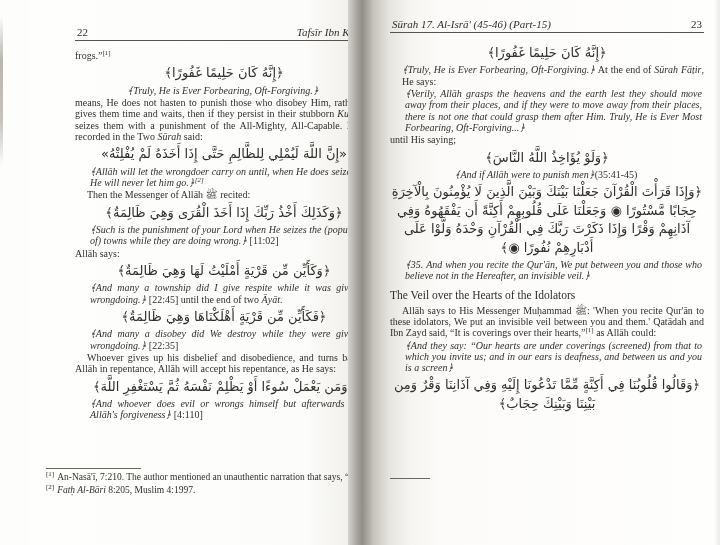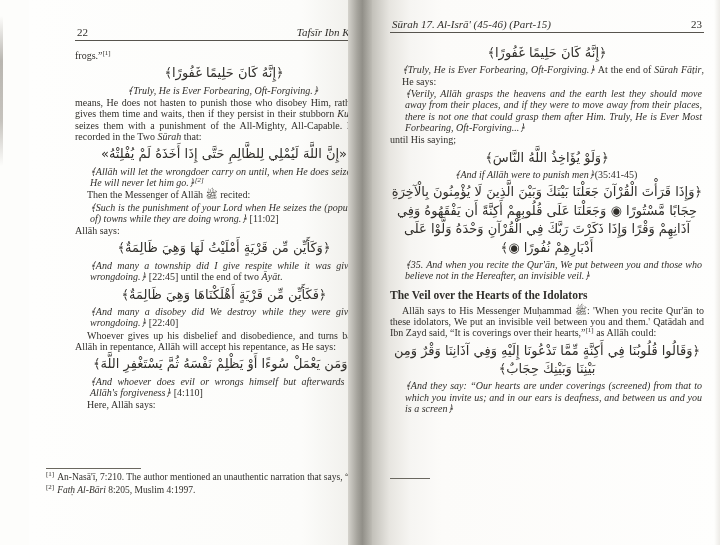--- a/index.html
+++ b/index.html
@@ -22,21 +22,21 @@
   .content{font-size:10px;line-height:1.13;text-align:justify;overflow:hidden;}
   .page-left .content{height:414px;}
   .page-right .content{height:428px;}
   .blk{margin:1px 0;}
   .blk.indent{text-indent:12px;}
   .blk.arabic{direction:rtl;font-family:"DejaVu Sans",sans-serif;font-size:13px;
     line-height:1.42;text-align:center;margin:3px 0 2px 0;text-indent:0;}
   .blk.quote{font-style:italic;margin-left:15px;margin-right:2px;}
   .blk.quote.flush{margin-left:12px;margin-right:0;}
   .blk.center{text-align:center;margin-left:0;}
-  .blk.heading{font-weight:bold;font-size:11.5px;margin:7px 0 3px 0;text-align:left;}
+  .blk.heading{font-weight:normal;font-size:11.5px;margin:7px 0 3px 0;text-align:left;}
   .em{font-style:italic;}
   .rm{font-style:normal;}
   sup{font-size:7px;line-height:0;vertical-align:super;}
   .footnotes{position:absolute;font-size:9.5px;line-height:1.2;text-align:justify;}
   .fn-left{top:468px;left:46px;right:10px;}
   .fn-right{top:478px;left:390px;right:22px;}
   .fn-rule{width:95px;border-top:1.2px solid #6a675f;margin-bottom:3px;}
   .fn-right .fn-rule{width:40px;}
   .fn{padding-left:14px;text-indent:-14px;margin-bottom:2px;}
   .fnm{font-size:7px;margin-right:3px;}
@@ -48,34 +48,34 @@
 
   <div class="page page-left">
     <div class="page-header">
       <span class="pnum">22</span>
       <span class="ptitle">Tafsīr Ibn Kathīr</span>
     </div>
     <div class="content">
         <div class="blk body"><span>frogs.”</span><sup>[1]</sup></div>
         <div class="blk arabic"><span>﴿إِنَّهُ كَانَ حَلِيمًا غَفُورًا﴾</span></div>
         <div class="blk quote center"><span>﴾Truly, He is Ever Forbearing, Oft-Forgiving.﴿</span></div>
-        <div class="blk body"><span>means, He does not hasten to punish those who disobey Him, rather He gives them time and waits, then if they persist in their stubborn </span><span class="em">Kufr</span><span>, He seizes them with a punishment of the All-Mighty, All-Capable. It was recorded in the Two </span><span class="em">Sūrah</span><span> that:</span></div>
+        <div class="blk body"><span>means, He does not hasten to punish those who disobey Him, rather He gives them time and waits, then if they persist in their stubborn </span><span class="em">Kufr</span><span>, He seizes them with a punishment of the All-Mighty, All-Capable. It was recorded in the Two </span><span class="em">Sūrah</span><span> said:</span></div>
         <div class="blk arabic"><span>«إِنَّ اللَّهَ لَيُمْلِي لِلظَّالِمِ حَتَّى إِذَا أَخَذَهُ لَمْ يُفْلِتْهُ»</span></div>
         <div class="blk quote"><span>﴾Allāh will let the wrongdoer carry on until, when He does seize him, He will never let him go.﴿</span><sup>[2]</sup></div>
         <div class="blk body indent"><span>Then the Messenger of Allāh ﷺ recited:</span></div>
+        <div class="blk arabic"><span>﴿وَكَذَلِكَ أَخْذُ رَبِّكَ إِذَا أَخَذَ الْقُرَى وَهِيَ ظَالِمَةٌ﴾</span></div>
         <div class="blk quote"><span>﴾Such is the punishment of your Lord when He seizes the (population of) towns while they are doing wrong.﴿ </span><span class="rm">[11:02]</span></div>
         <div class="blk body"><span>Allāh says:</span></div>
         <div class="blk arabic"><span>﴿وَكَأَيِّن مِّن قَرْيَةٍ أَمْلَيْتُ لَهَا وَهِيَ ظَالِمَةٌ﴾</span></div>
         <div class="blk quote"><span>﴾And many a township did I give respite while it was given to wrongdoing.﴿ </span><span class="rm">[22:45] until the end of two </span><span>Āyāt</span><span class="rm">.</span></div>
         <div class="blk arabic"><span>﴿فَكَأَيِّن مِّن قَرْيَةٍ أَهْلَكْنَاهَا وَهِيَ ظَالِمَةٌ﴾</span></div>
-        <div class="blk quote"><span>﴾And many a disobey did We destroy while they were given to wrongdoing.﴿ </span><span class="rm">[22:40]</span></div>
+        <div class="blk quote"><span>﴾And many a disobey did We destroy while they were given to wrongdoing.﴿ </span><span class="rm">[22:35]</span></div>
         <div class="blk body indent"><span>Whoever gives up his disbelief and disobedience, and turns back to Allāh in repentance, Allāh will accept his repentance, as He says:</span></div>
         <div class="blk arabic"><span>﴿وَمَن يَعْمَلْ سُوءًا أَوْ يَظْلِمْ نَفْسَهُ ثُمَّ يَسْتَغْفِرِ اللَّهَ﴾</span></div>
         <div class="blk quote"><span>﴾And whoever does evil or wrongs himself but afterwards seeks Allāh's forgiveness﴿ </span><span class="rm">[4:110]</span></div>
-        <div class="blk body indent"><span>Here, Allāh says:</span></div>
       </div>
   </div>
 
   <div class="footnotes fn-left">
       <div class="fn-rule"></div>
       <div class="fn"><sup class="fnm">[1]</sup><span>An-Nasā'ī, 7:210. The author mentioned an unauthentic narration that says, “Their croaking is </span><span class="em">Tasbīḥ</span><span>.”</span></div>
       <div class="fn"><sup class="fnm">[2]</sup><span class="em">Fatḥ Al-Bāri</span><span> 8:205, Muslim 4:1997.</span></div>
     </div>
 
   <div class="spine"></div>
@@ -89,22 +89,22 @@
         <div class="blk arabic"><span>﴿إِنَّهُ كَانَ حَلِيمًا غَفُورًا﴾</span></div>
         <div class="blk quote flush"><span>﴾Truly, He is Ever Forbearing, Oft-Forgiving.﴿</span><span class="rm"> At the end of </span><span>Sūrah Fāṭir</span><span class="rm">, He says:</span></div>
         <div class="blk quote"><span>﴾Verily, Allāh grasps the heavens and the earth lest they should move away from their places, and if they were to move away from their places, there is not one that could grasp them after Him. Truly, He is Ever Most Forbearing, Oft-Forgiving...﴿</span></div>
         <div class="blk body"><span>until His saying;</span></div>
         <div class="blk arabic"><span>﴿وَلَوْ يُؤَاخِذُ اللَّهُ النَّاسَ﴾</span></div>
         <div class="blk quote center"><span>﴾And if Allāh were to punish men﴿</span><span class="rm">(35:41-45)</span></div>
         <div class="blk arabic"><span>﴿وَإِذَا قَرَأْتَ الْقُرْآنَ جَعَلْنَا بَيْنَكَ وَبَيْنَ الَّذِينَ لَا يُؤْمِنُونَ بِالْآخِرَةِ حِجَابًا مَّسْتُورًا ◉ وَجَعَلْنَا عَلَى قُلُوبِهِمْ أَكِنَّةً أَن يَفْقَهُوهُ وَفِي آذَانِهِمْ وَقْرًا وَإِذَا ذَكَرْتَ رَبَّكَ فِي الْقُرْآنِ وَحْدَهُ وَلَّوْا عَلَى أَدْبَارِهِمْ نُفُورًا ◉﴾</span></div>
         <div class="blk quote"><span>﴾35. And when you recite the Qur'ān, We put between you and those who believe not in the Hereafter, an invisible veil.﴿</span></div>
         <div class="blk heading"><span>The Veil over the Hearts of the Idolators</span></div>
         <div class="blk body indent"><span>Allāh says to His Messenger Muḥammad ﷺ: 'When you recite Qur'ān to these idolators, We put an invisible veil between you and them.' Qatādah and Ibn Zayd said, “It is coverings over their hearts,”</span><sup>[1]</sup><span> as Allāh could:</span></div>
+        <div class="blk quote"><span>﴾And they say: “Our hearts are under coverings (screened) from that to which you invite us; and in our ears is deafness, and between us and you is a screen﴿</span></div>
         <div class="blk arabic"><span>﴿وَقَالُوا قُلُوبُنَا فِي أَكِنَّةٍ مِّمَّا تَدْعُونَا إِلَيْهِ وَفِي آذَانِنَا وَقْرٌ وَمِن بَيْنِنَا وَبَيْنِكَ حِجَابٌ﴾</span></div>
-        <div class="blk quote"><span>﴾And they say: “Our hearts are under coverings (screened) from that to which you invite us; and in our ears is deafness, and between us and you is a screen﴿</span></div>
       </div>
   </div>
 
   <div class="footnotes fn-right">
       <div class="fn-rule"></div>
     </div>
 
   <div class="edge-left"></div>
   <div class="edge-right"></div>
 </div>

